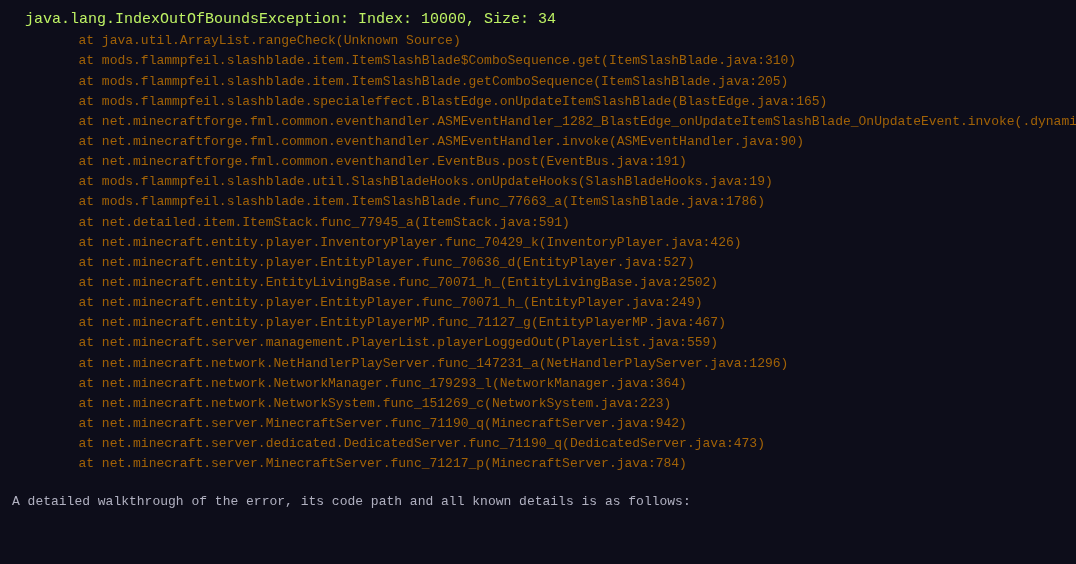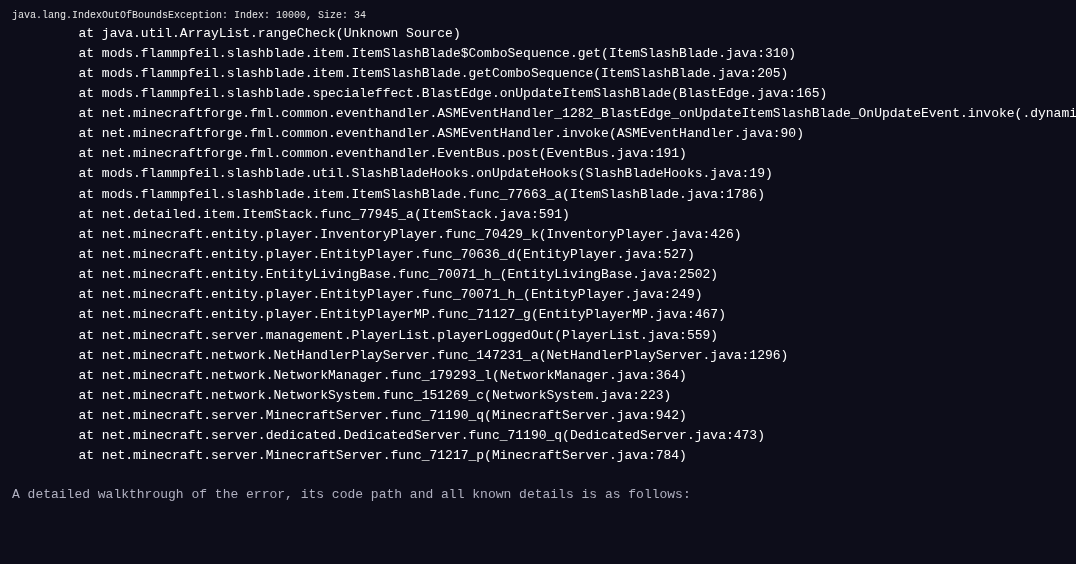--- a/index.html
+++ b/index.html
@@ -20,27 +20,28 @@
 
     .console-container {
       background-color: #0d0d1a;
       width: 1076px;
       min-height: 564px;
       padding: 8px 12px;
       line-height: 1.55;
     }
 
     .error-line {
-      color: #e5e5e5;
+      color: #bef264;
       white-space: pre;
-      font-size: 10px;
+      font-size: 15px;
+      margin-left: 13px;
     }
 
     .stack-line {
-      color: #ffffff;
+      color: #a16207;
       white-space: pre;
       font-size: 13px;
       padding-left: 4px;
     }
 
     .footer-text {
       color: #b0b0c0;
       white-space: pre;
       font-size: 13px;
       margin-top: 18px;

